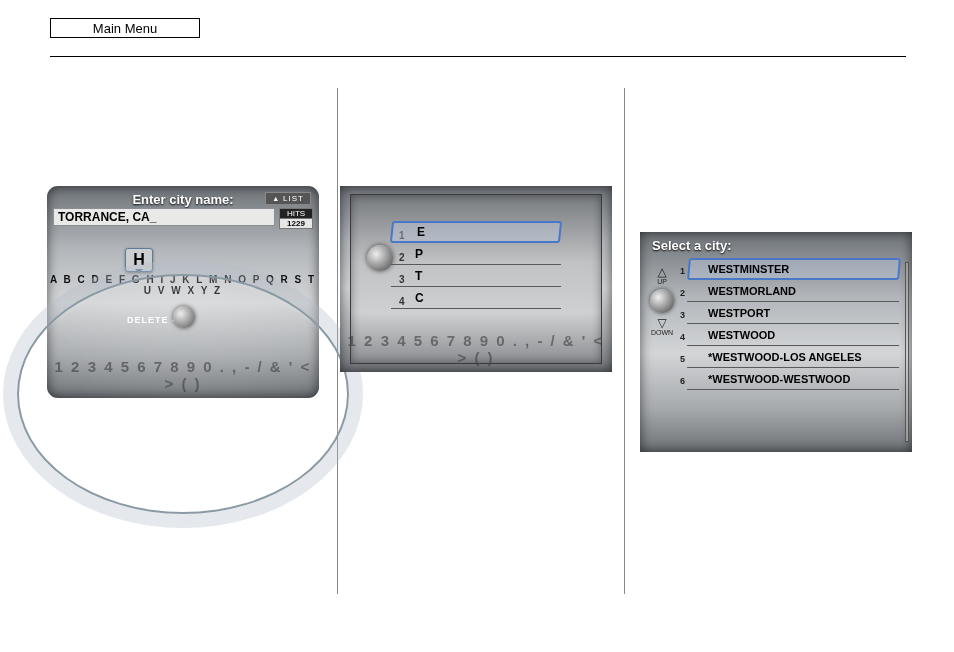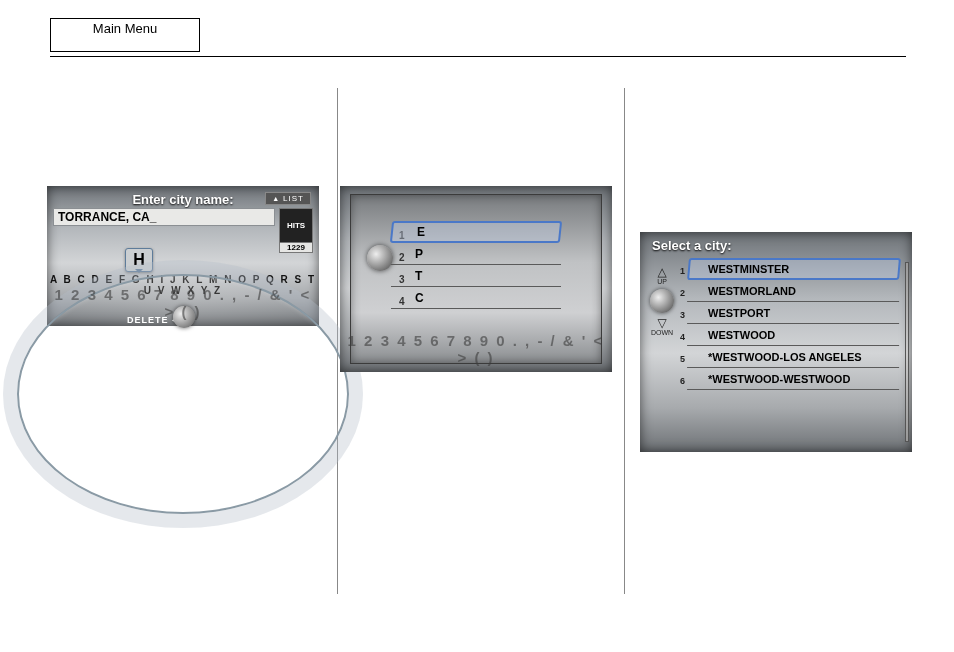--- a/index.html
+++ b/index.html
@@ -9,21 +9,21 @@
     width: 954px;
     height: 652px;
     position: relative;
     overflow: hidden;
   }
   .main-menu-btn {
     position: absolute;
     left: 50px;
     top: 18px;
     width: 150px;
-    height: 34px;
+    height: 20px;
     border: 1px solid #000;
     background: #fff;
     text-align: center;
     line-height: 20px;
     font-size: 13px;
   }
   .hr-line {
     position: absolute;
     left: 50px;
     right: 48px;
@@ -54,21 +54,21 @@
     left: 0;
     right: 0;
     text-align: center;
     color: #fff;
     font-size: 13px;
     font-weight: bold;
     text-shadow: 0 1px 2px #000;
   }
 
   
-  #screen1 { left: 47px; top: 186px; width: 272px; height: 140px; }
+  #screen1 { left: 47px; top: 186px; width: 272px; height: 212px; border-radius: 11px; }
   .list-tab {
     position: absolute;
     right: 8px;
     top: 6px;
     background: #555;
     color: #fff;
     font-size: 8px;
     padding: 1px 6px;
     border: 1px solid #888;
     letter-spacing: 1px;
@@ -90,21 +90,21 @@
   }
   .hits-box {
     position: absolute;
     right: 6px;
     top: 22px;
     width: 34px;
     font-size: 8px;
     color: #fff;
     text-align: center;
   }
-  .hits-box .lbl { background: #222; border: 1px solid #777; padding: 12px 2px; font-weight: bold; }
+  .hits-box .lbl { background: #222; border: 1px solid #777; padding: 0 2px; }
   .hits-box .val { background: #e6e6e4; color: #000; border: 1px solid #777; border-top: none; padding: 0 2px; font-weight: bold; }
   .arc-area {
     position: absolute;
     left: 0; right: 0;
     top: 48px;
     bottom: 0;
   }
   .arc-track {
     position: absolute;
     left: -30px;

